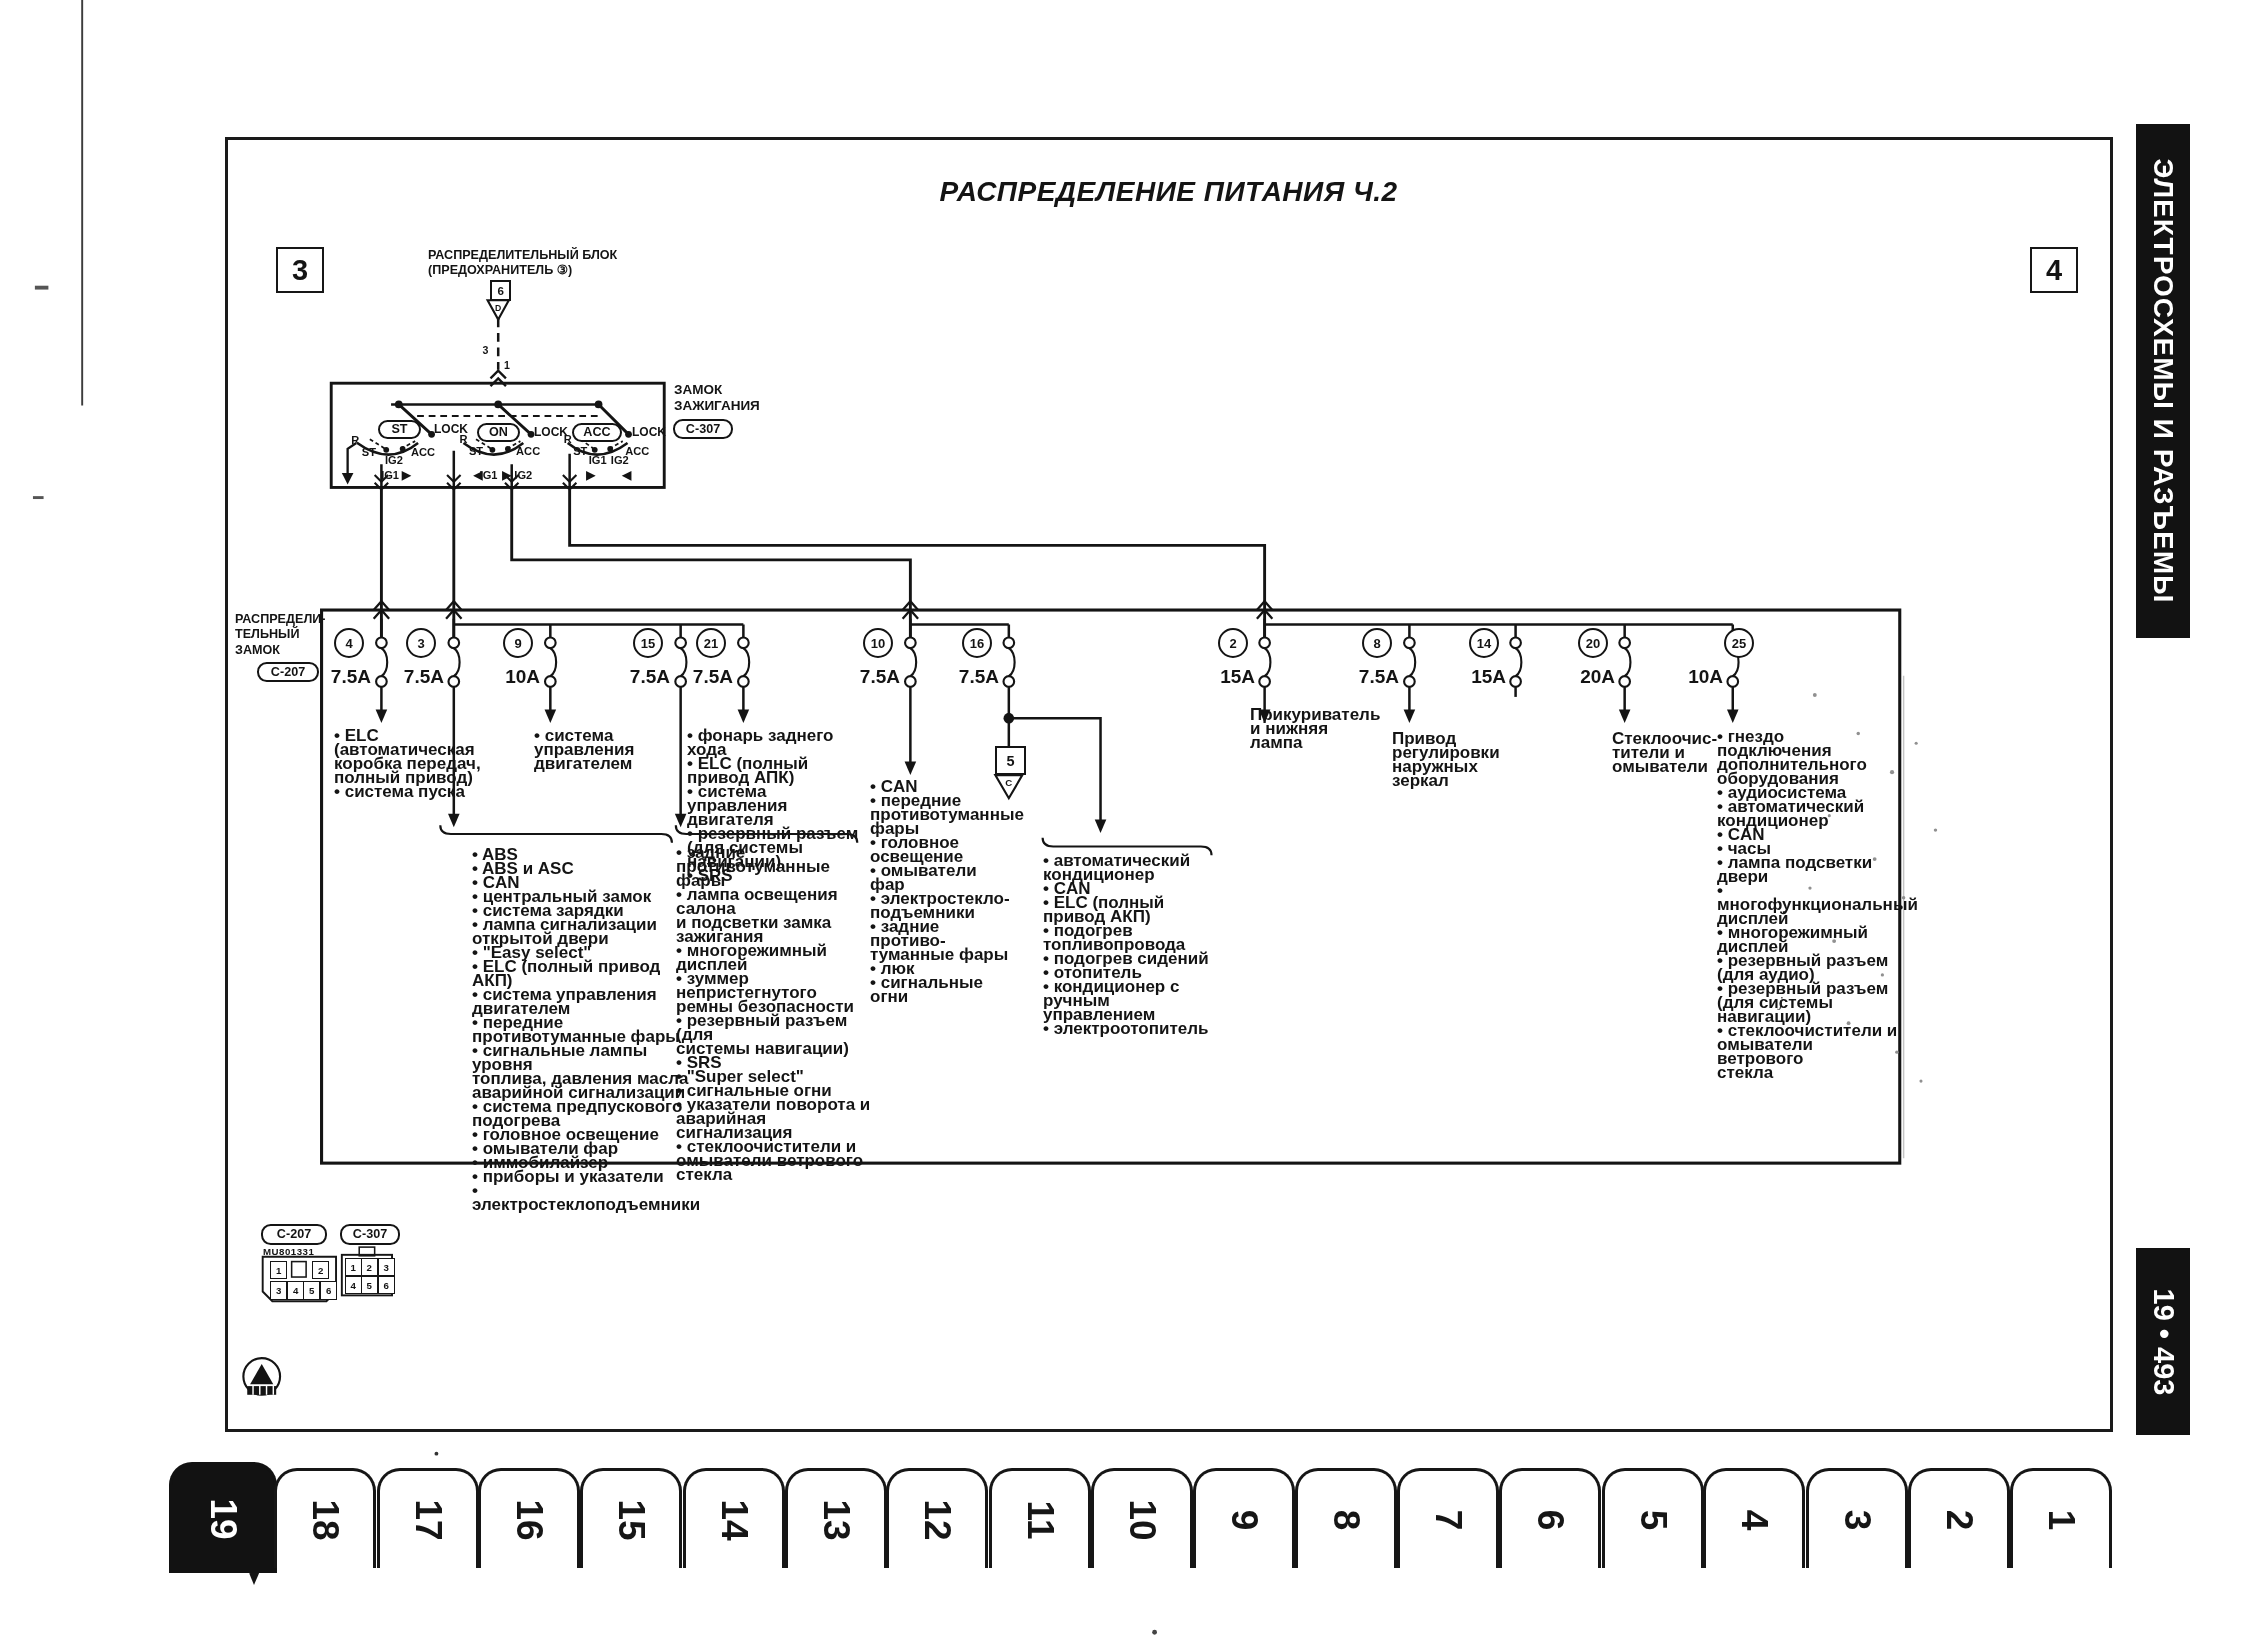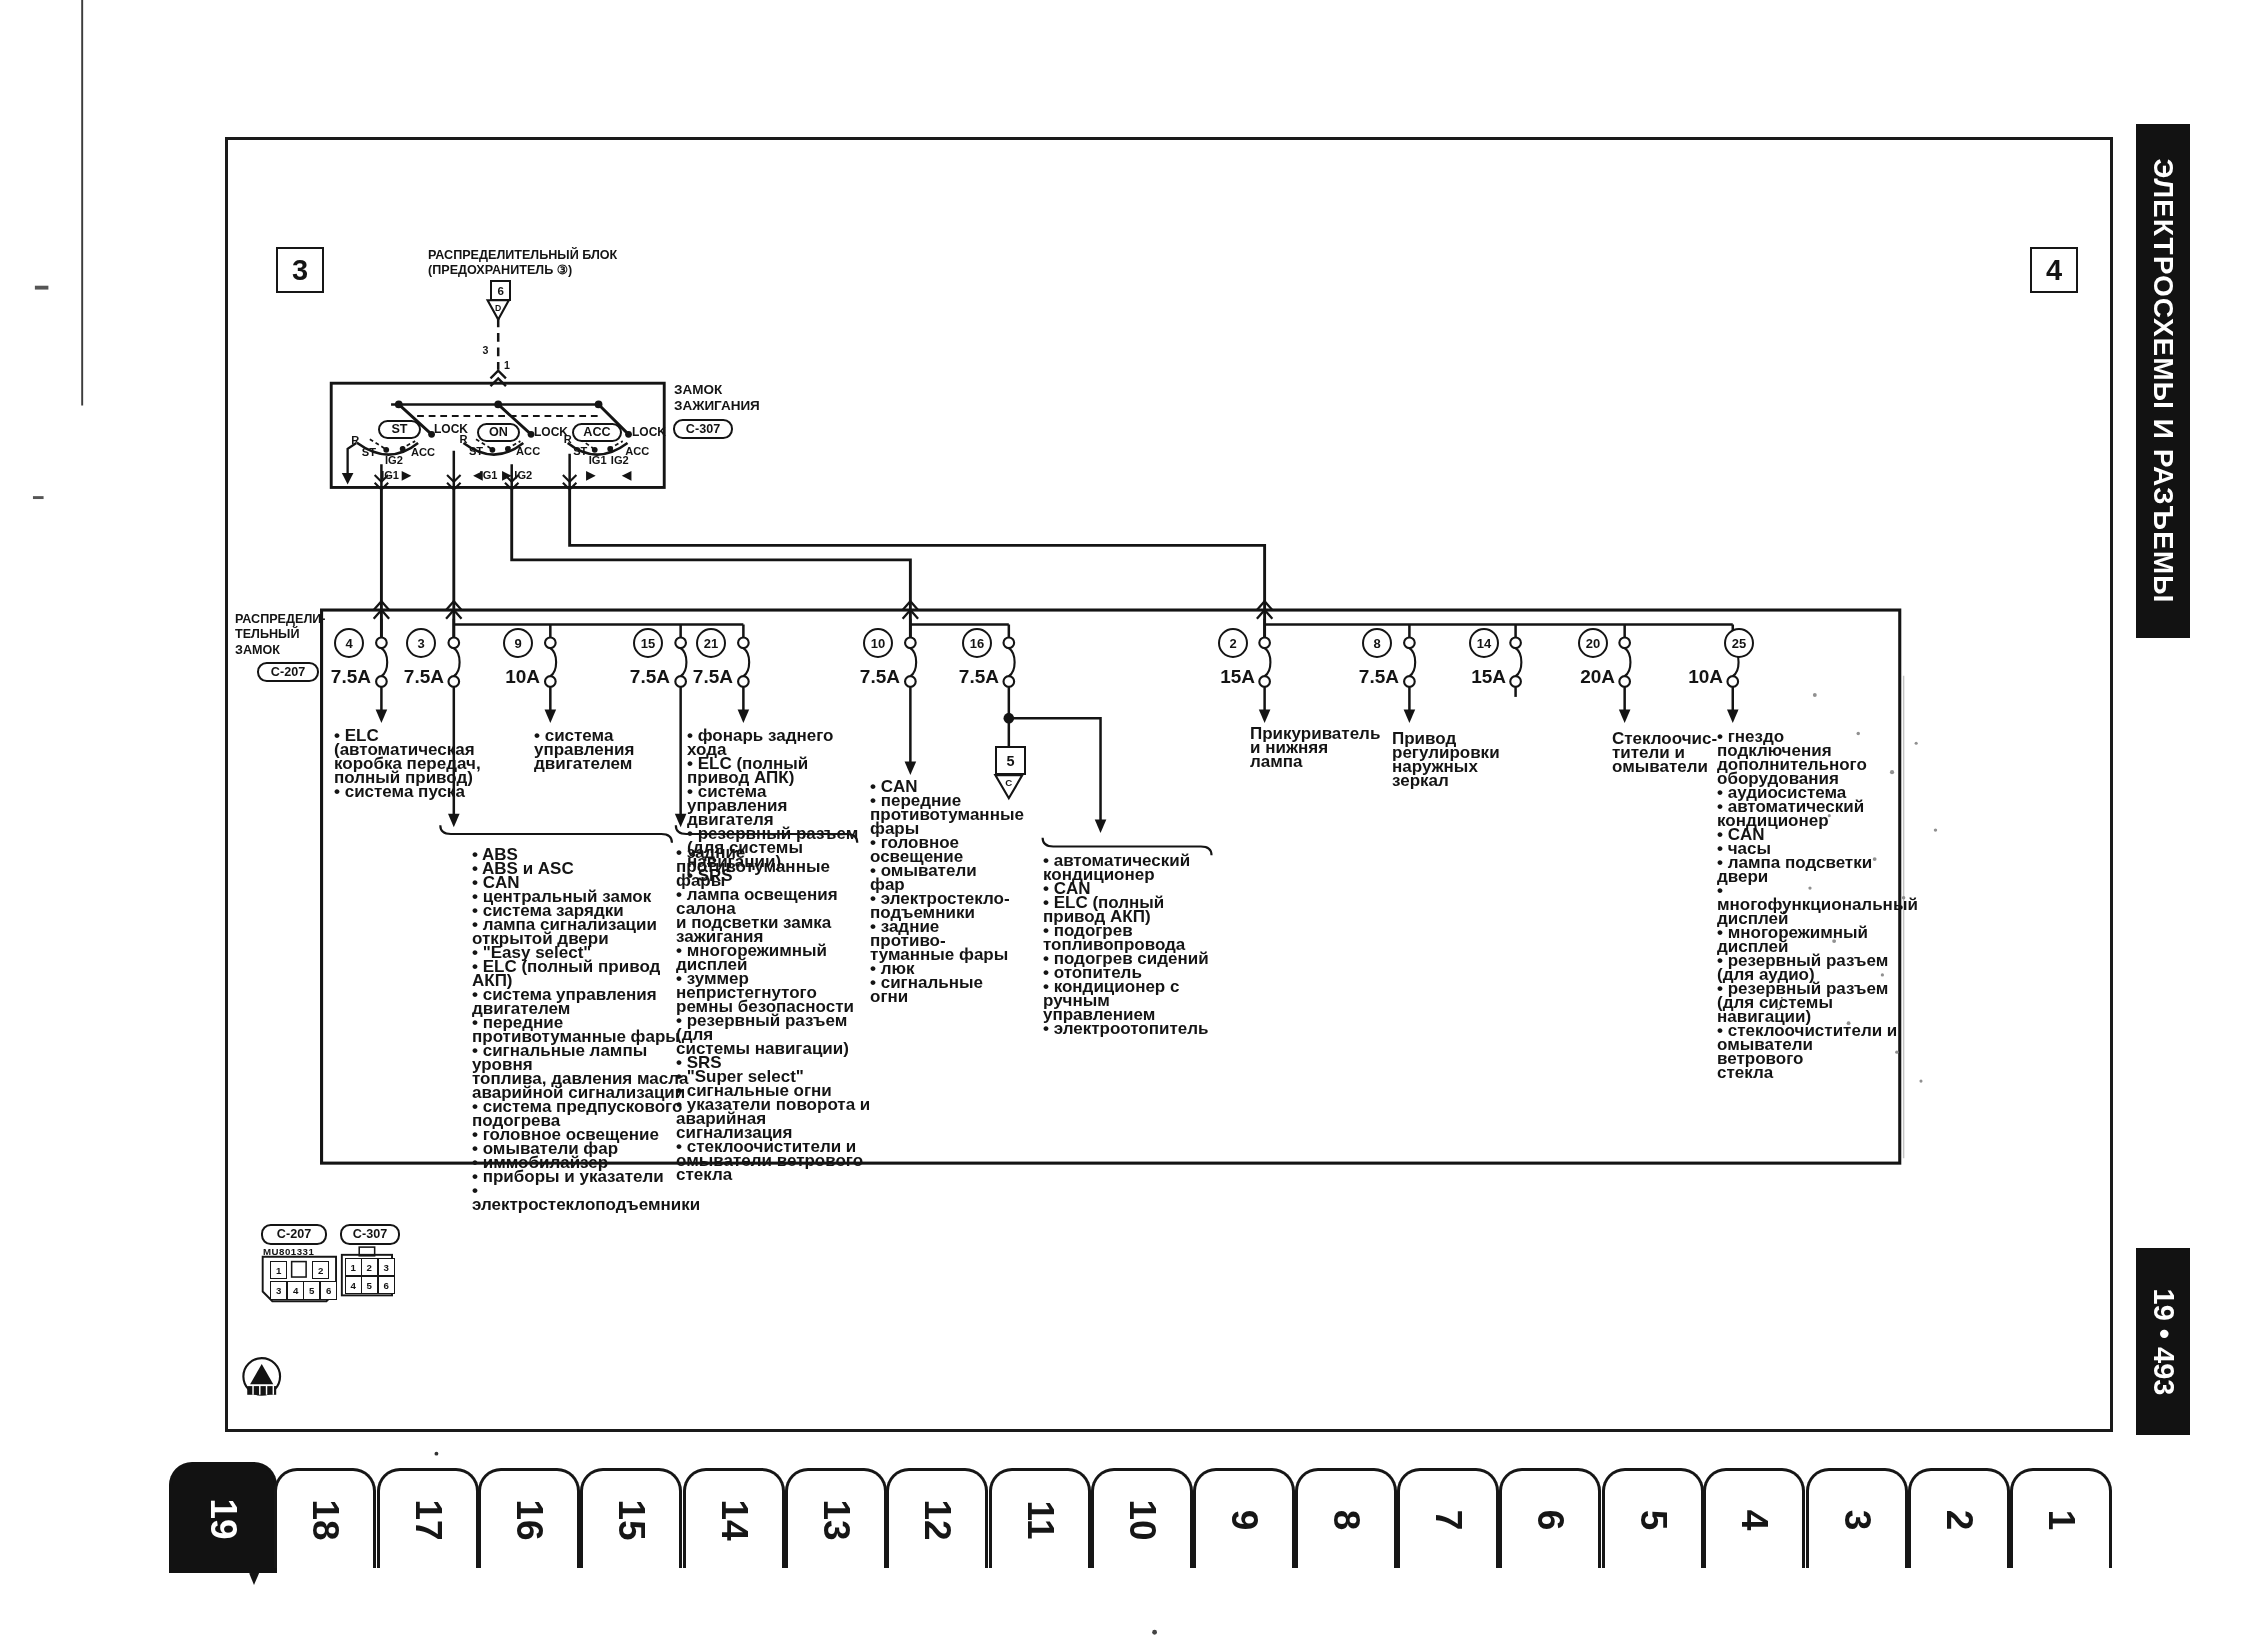--- a/index.html
+++ b/index.html
@@ -244,20 +244,21 @@
       <text x="619" y="481">IG1</text>
       <text x="642" y="481">IG2</text>
       <text x="660" y="471">ACC</text>
     </g>
     <text x="516" y="322" font-size="9" text-anchor="middle">D</text>
     <text x="1045" y="814" font-size="10" text-anchor="middle">C</text>
   </svg>
 
   <div class="abs frame" style="left:225px;top:137px;width:1882px;height:1289px;"></div>
 
+  <div class="abs title" style="left:869px;top:176px;width:599px;">РАСПРЕДЕЛЕНИЕ ПИТАНИЯ Ч.2</div>
 
   <div class="abs gbox" style="left:276px;top:247px;width:44px;height:42px;">3</div>
   <div class="abs gbox" style="left:2030px;top:247px;width:44px;height:42px;">4</div>
 
   <div class="abs h13 pre" style="left:428px;top:248px;width:212px;">РАСПРЕДЕЛИТЕЛЬНЫЙ БЛОК
 (ПРЕДОХРАНИТЕЛЬ ③)</div>
   <div class="abs ctr" style="left:490px;top:280px;width:17.4px;height:17.4px;border:2.1px solid #141414;font-size:11.6px;font-weight:bold;background:#fff;">6</div>
   <div class="abs t11" style="left:473px;top:344px;width:15.4px;text-align:right;">3</div>
   <div class="abs t11" style="left:504px;top:359px;width:15.4px;">1</div>
 
@@ -372,21 +373,21 @@
   <div class="abs load pre" style="left:1043px;top:854px;width:188px;">• автоматический
 кондиционер
 • CAN
 • ELC (полный привод АКП)
 • подогрев топливопровода
 • подогрев сидений
 • отопитель
 • кондиционер с ручным
 управлением
 • электроотопитель</div>
-  <div class="abs load pre" style="left:1250px;top:727px;width:135px;">Прикуриватель
+  <div class="abs load pre" style="left:1250px;top:708px;width:135px;">Прикуриватель
 и нижняя лампа</div>
   <div class="abs load pre" style="left:1392px;top:732px;width:116px;">Привод
 регулировки
 наружных
 зеркал</div>
   <div class="abs load pre" style="left:1612px;top:732px;width:101px;">Стеклоочис-
 тители и
 омыватели</div>
   <div class="abs load pre" style="left:1717px;top:730px;width:183px;">• гнездо подключения
 дополнительного

